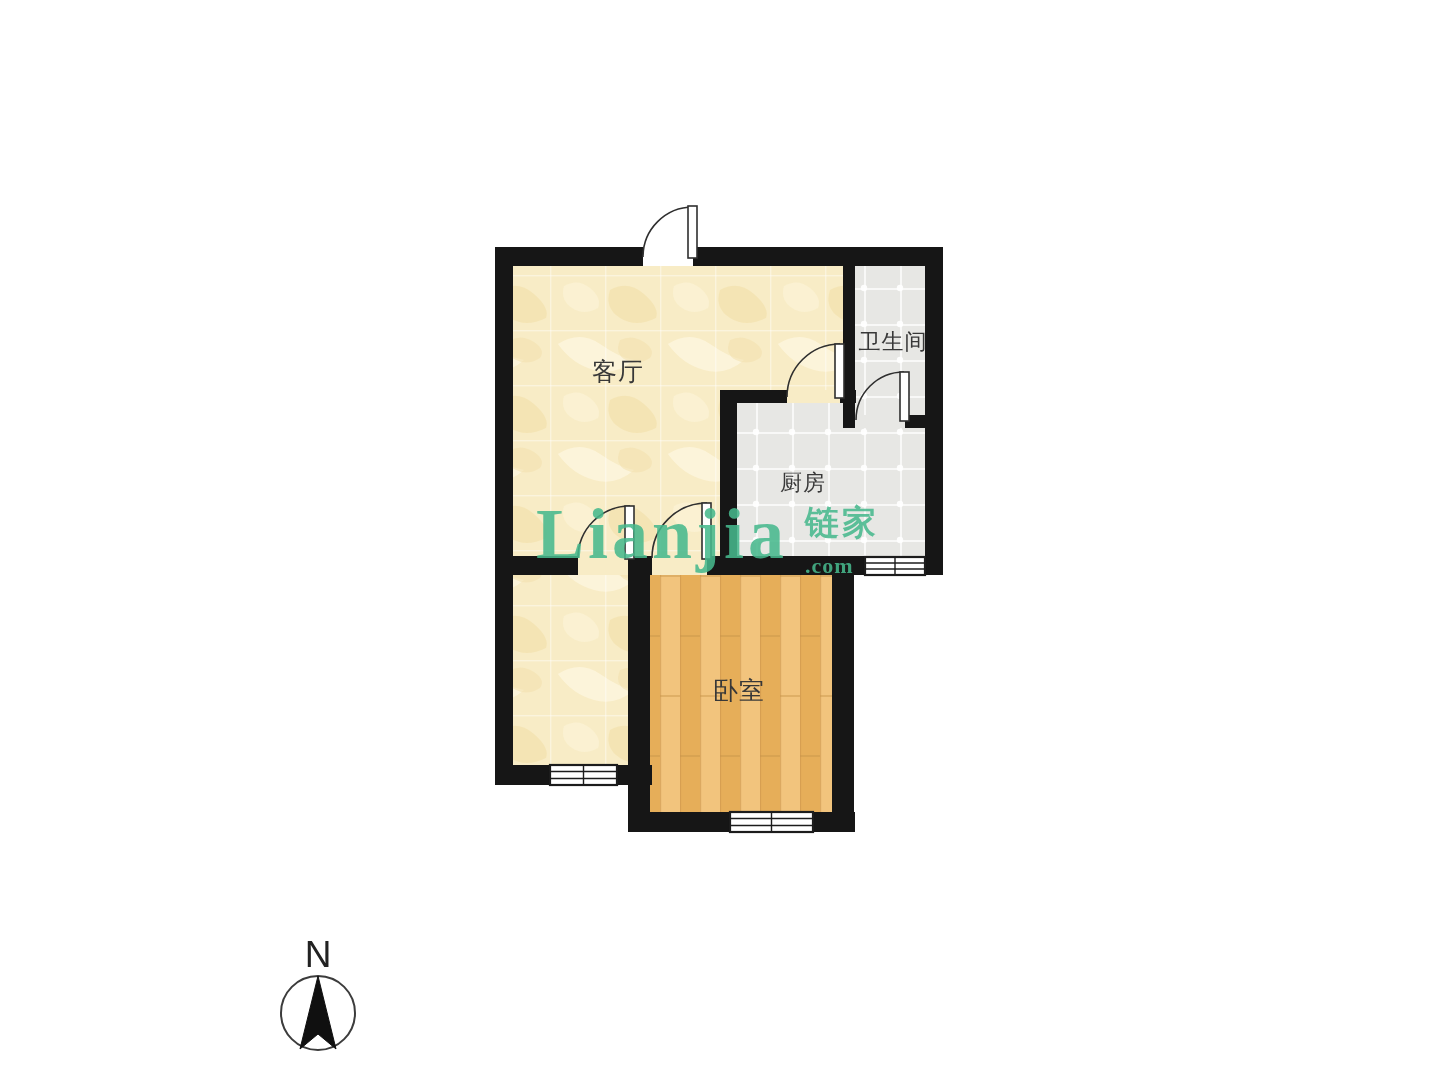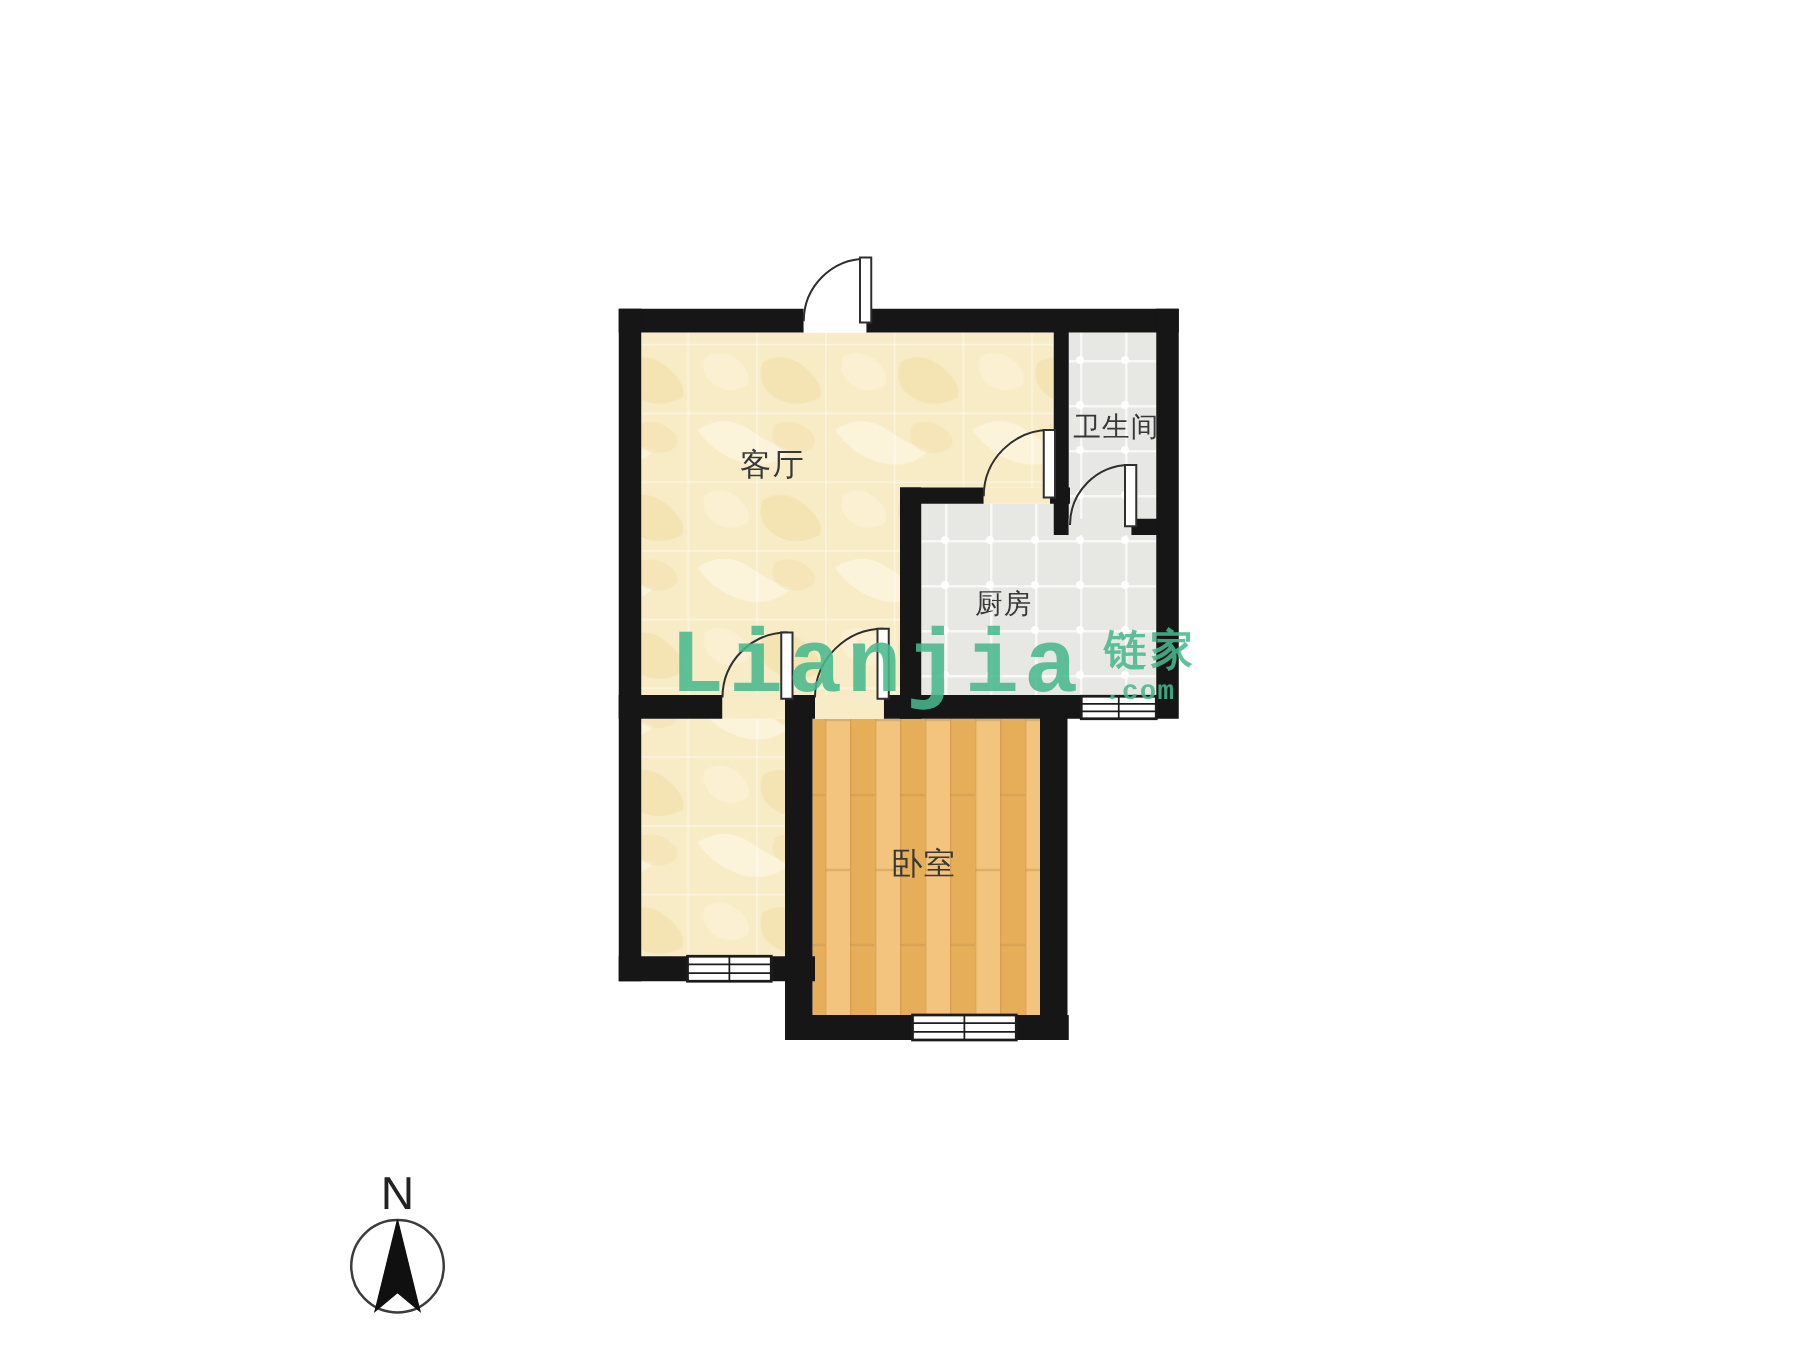--- a/index.html
+++ b/index.html
@@ -28,25 +28,25 @@
   .leaf{fill:#ffffff;stroke:#2f2f2f;stroke-width:1.6px;}
   .win-frame{fill:#ffffff;stroke:#1c1c1c;stroke-width:2.2px;}
   .win-line{stroke:#1c1c1c;stroke-width:1.4px;}
   .compass-circle{fill:#ffffff;stroke:#3c3c3c;stroke-width:2px;}
   .compass-needle{fill:#101010;stroke:#101010;stroke-width:1px;}
   .compass-n{fill:#222222;font-family:"Liberation Sans",sans-serif;font-size:37px;}
   .watermark{
     position:absolute;left:536px;top:498px;
     display:flex;align-items:flex-start;gap:17px;
     color:var(--watermark_green);opacity:.87;
-    font-family:Liberation Mono, monospace;
+    font-family:Liberation Serif, serif;
     white-space:nowrap;z-index:5;pointer-events:none;justify-content:center;
   }
   .wm-latin{font-size:72px;font-weight:bold;line-height:1;letter-spacing:4px;}
-  .wm-right{display:flex;flex-direction:column;margin-top:8px;line-height:1;}
+  .wm-right{display:flex;flex-direction:column;margin-top:8px;line-height:1;gap:12px;}
   .wm-cn{font-size:34px;font-weight:bold;letter-spacing:3px;}
   .wm-domain{font-size:22px;font-weight:bold;margin-top:3px;letter-spacing:1px;}
 </style>
 </head>
 <body>
 
 <div class="stage">
 
   <svg class="plan-svg" viewBox="0 0 1440 1080">
     <defs>

